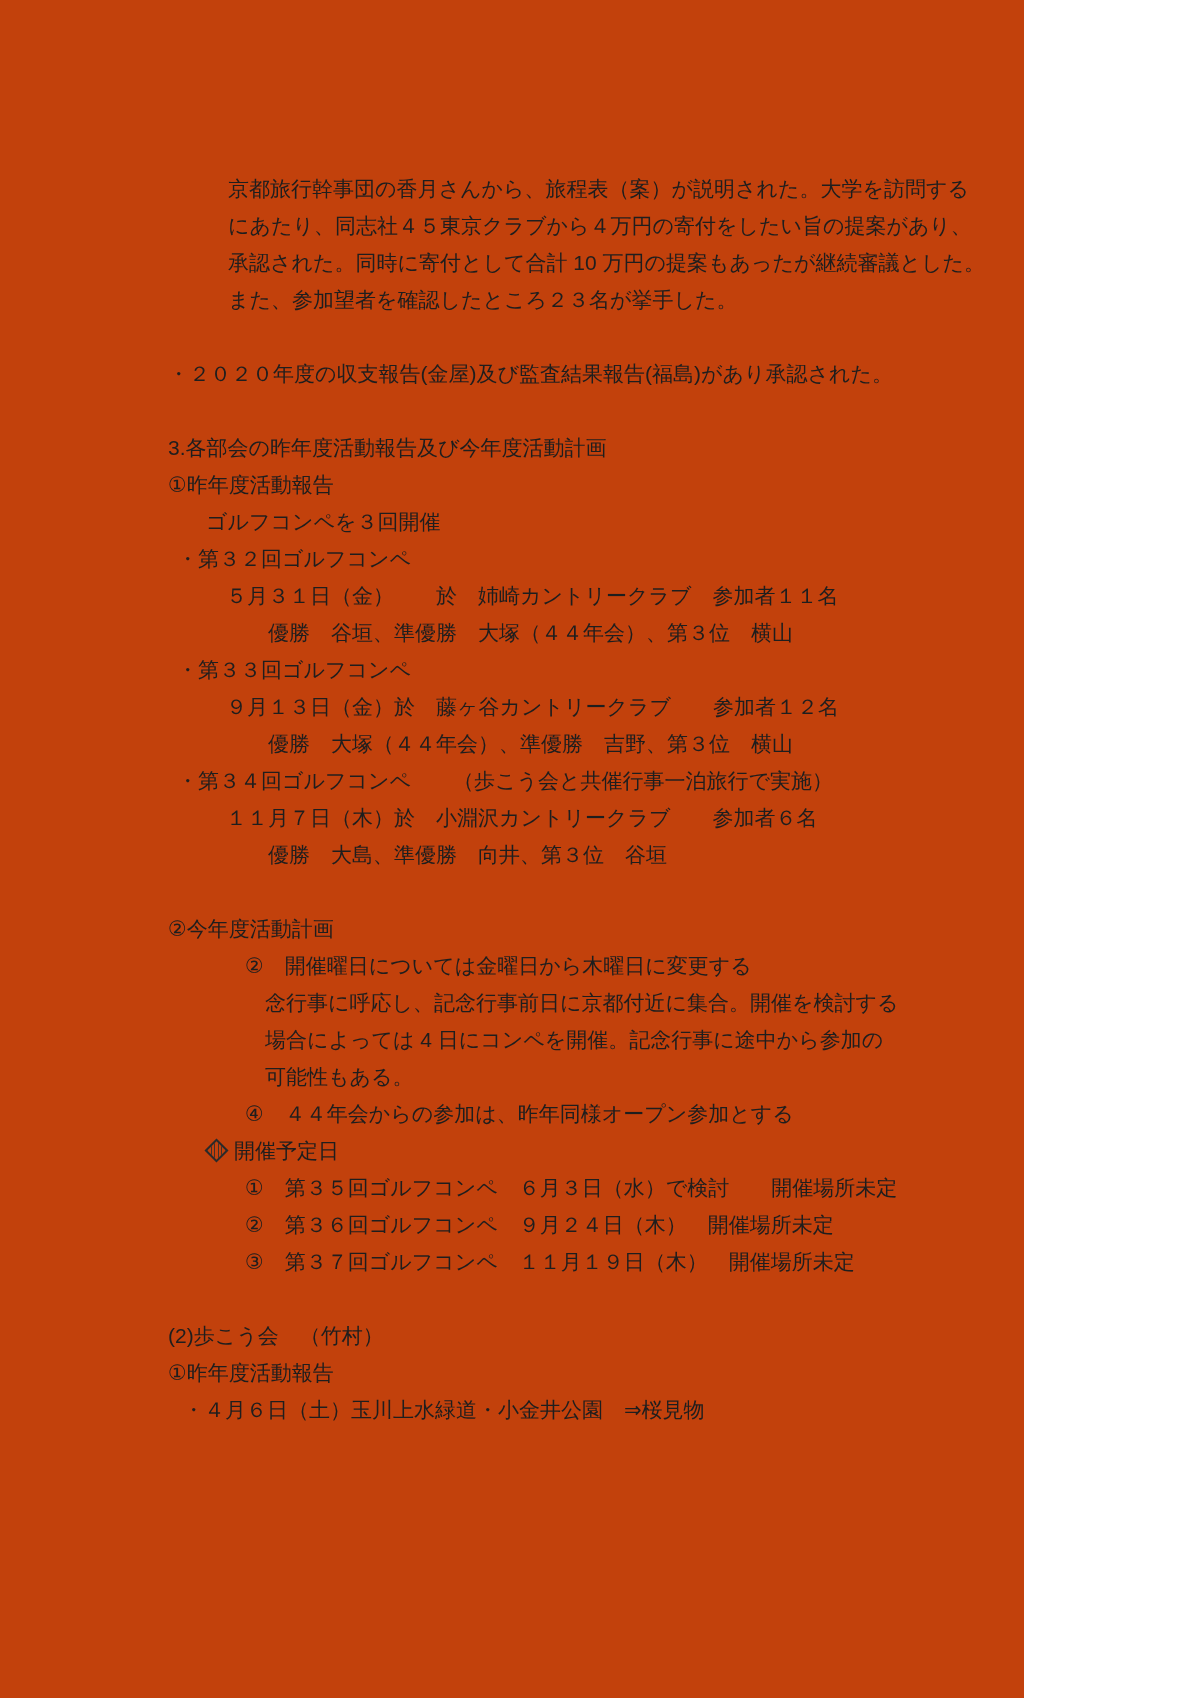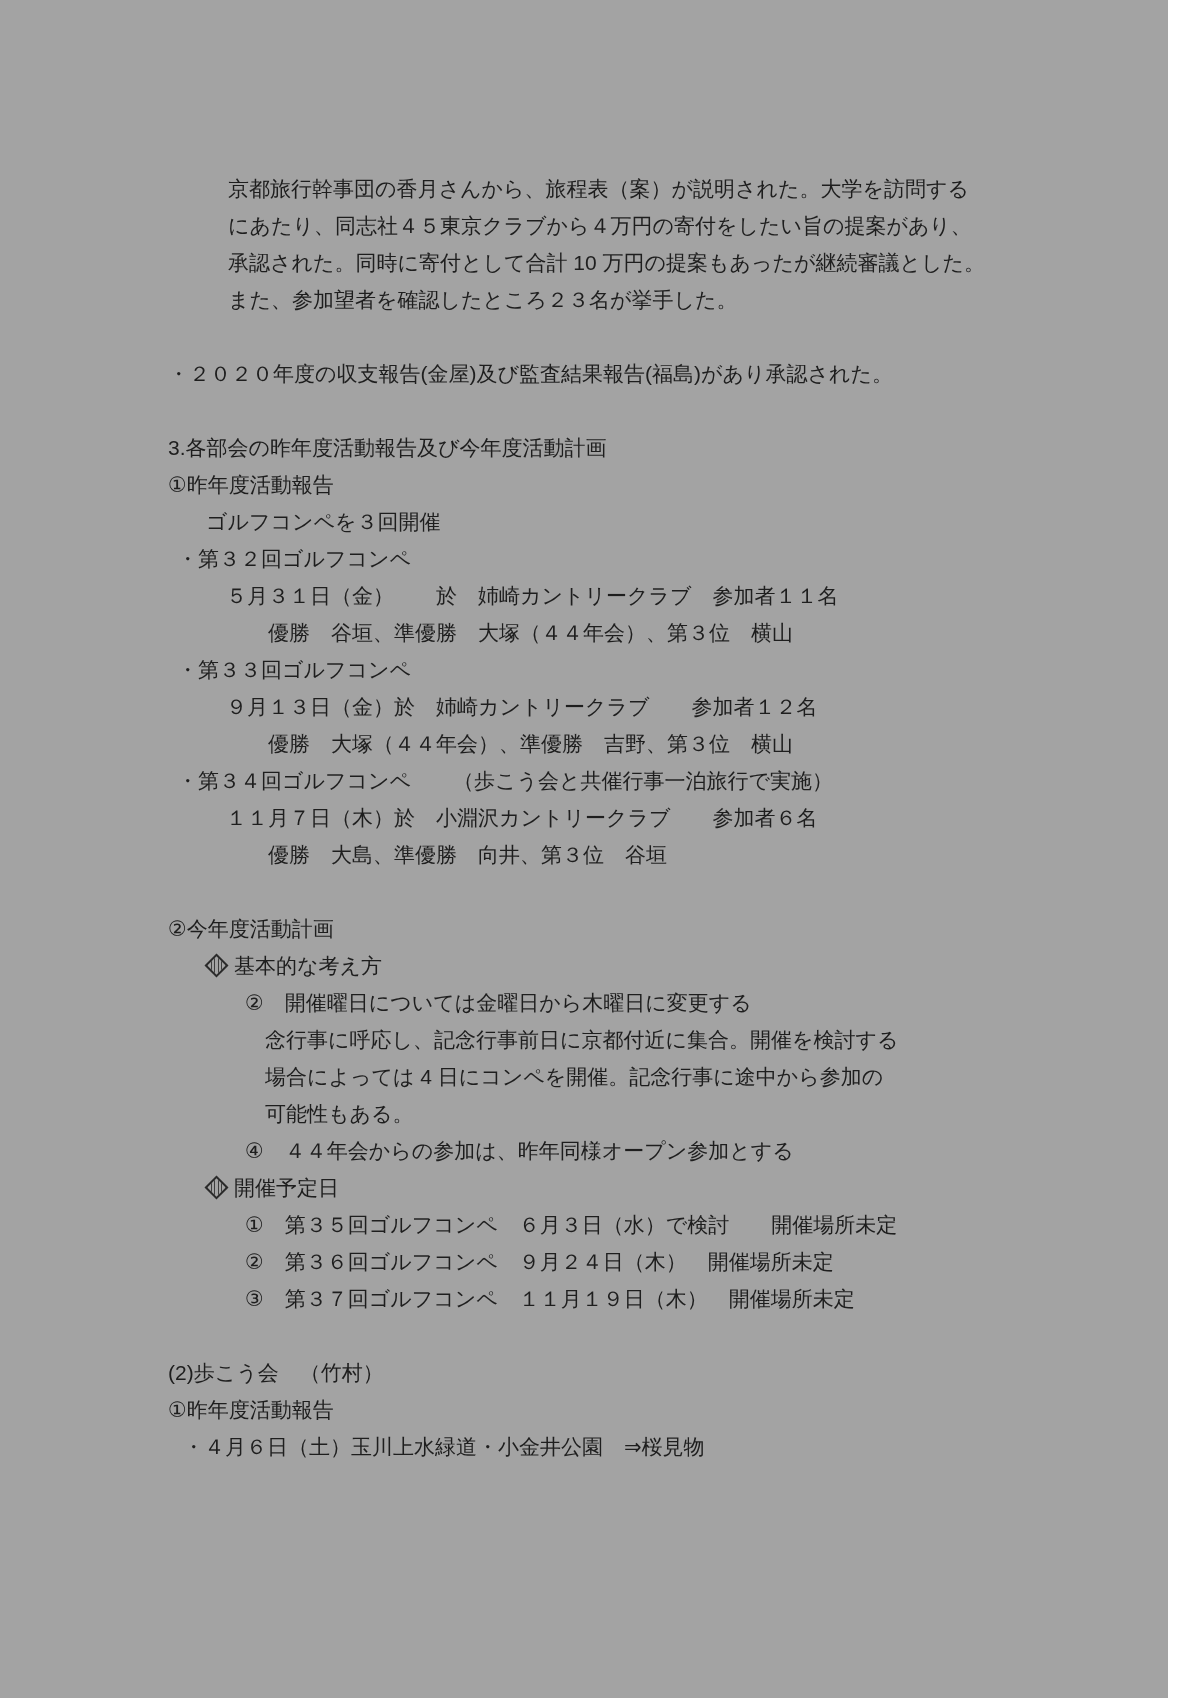--- a/index.html
+++ b/index.html
@@ -2,23 +2,23 @@
 <html lang="ja"><head>
 <meta charset="utf-8">
 <style>
   html, body {
     margin: 0;
     padding: 0;
     background: #ffffff;
   }
   .page {
     position: relative;
-    width: 1168px;
+    width: 1024px;
     height: 1698px;
-    background: #a3a3a3;
+    background: #c2410c;
     box-sizing: border-box;
     padding: 170px 40px 16px 168px;
     font-family: "Liberation Sans", "DejaVu Sans", sans-serif;
     font-size: 21px;
     line-height: 37px;
     color: #1e1e1e;
     overflow: hidden;
   }
   .line {
     white-space: pre;
@@ -63,28 +63,27 @@
   <div class="line blank"></div>
   <div class="line h">・２０２０年度の収支報告(金屋)及び監査結果報告(福島)があり承認された。</div>
   <div class="line blank"></div>
   <div class="line h">3.各部会の昨年度活動報告及び今年度活動計画</div>
   <div class="line h">①昨年度活動報告</div>
   <div class="line sub">ゴルフコンペを３回開催</div>
   <div class="line bullet">・第３２回ゴルフコンペ</div>
   <div class="line date">５月３１日（金）　　於　姉崎カントリークラブ　参加者１１名</div>
   <div class="line winner">優勝　谷垣、準優勝　大塚（４４年会）、第３位　横山</div>
   <div class="line bullet">・第３３回ゴルフコンペ</div>
-  <div class="line date">９月１３日（金）於　姉崎カントリークラブ　　参加者１２名</div>
+  <div class="line date">９月１３日（金）於　藤ヶ谷カントリークラブ　　参加者１２名</div>
   <div class="line winner">優勝　大塚（４４年会）、準優勝　吉野、第３位　横山</div>
   <div class="line bullet">・第３４回ゴルフコンペ　　（歩こう会と共催行事一泊旅行で実施）</div>
   <div class="line date">１１月７日（木）於　小淵沢カントリークラブ　　参加者６名</div>
   <div class="line winner">優勝　大島、準優勝　向井、第３位　谷垣</div>
   <div class="line blank"></div>
   <div class="line h">②今年度活動計画</div>
-  <div class="line dia"><span class="diamond"></span><span>基本的な考え方</span></div>
   <div class="line num">②　開催曜日については金曜日から木曜日に変更する</div>
   <div class="line wrap">念行事に呼応し、記念行事前日に京都付近に集合。開催を検討する</div>
   <div class="line wrap">場合によっては 4 日にコンペを開催。記念行事に途中から参加の</div>
   <div class="line wrap">可能性もある。</div>
   <div class="line num">④　４４年会からの参加は、昨年同様オープン参加とする</div>
   <div class="line dia"><span class="diamond"></span><span>開催予定日</span></div>
   <div class="line num">①　第３５回ゴルフコンペ　６月３日（水）で検討　　開催場所未定</div>
   <div class="line num">②　第３６回ゴルフコンペ　９月２４日（木）　開催場所未定</div>
   <div class="line num">③　第３７回ゴルフコンペ　１１月１９日（木）　開催場所未定</div>
   <div class="line blank"></div>

